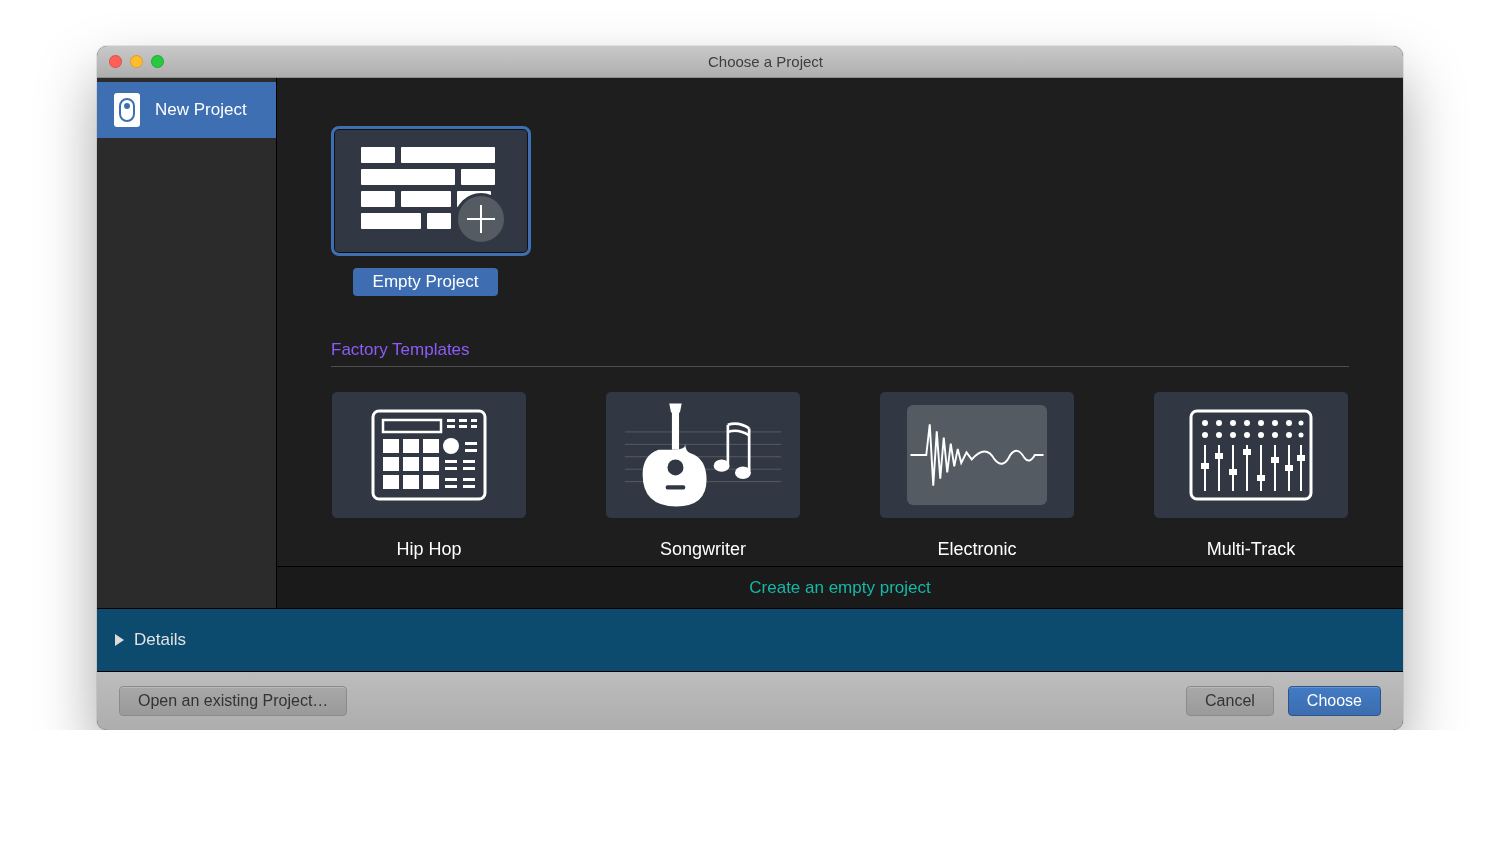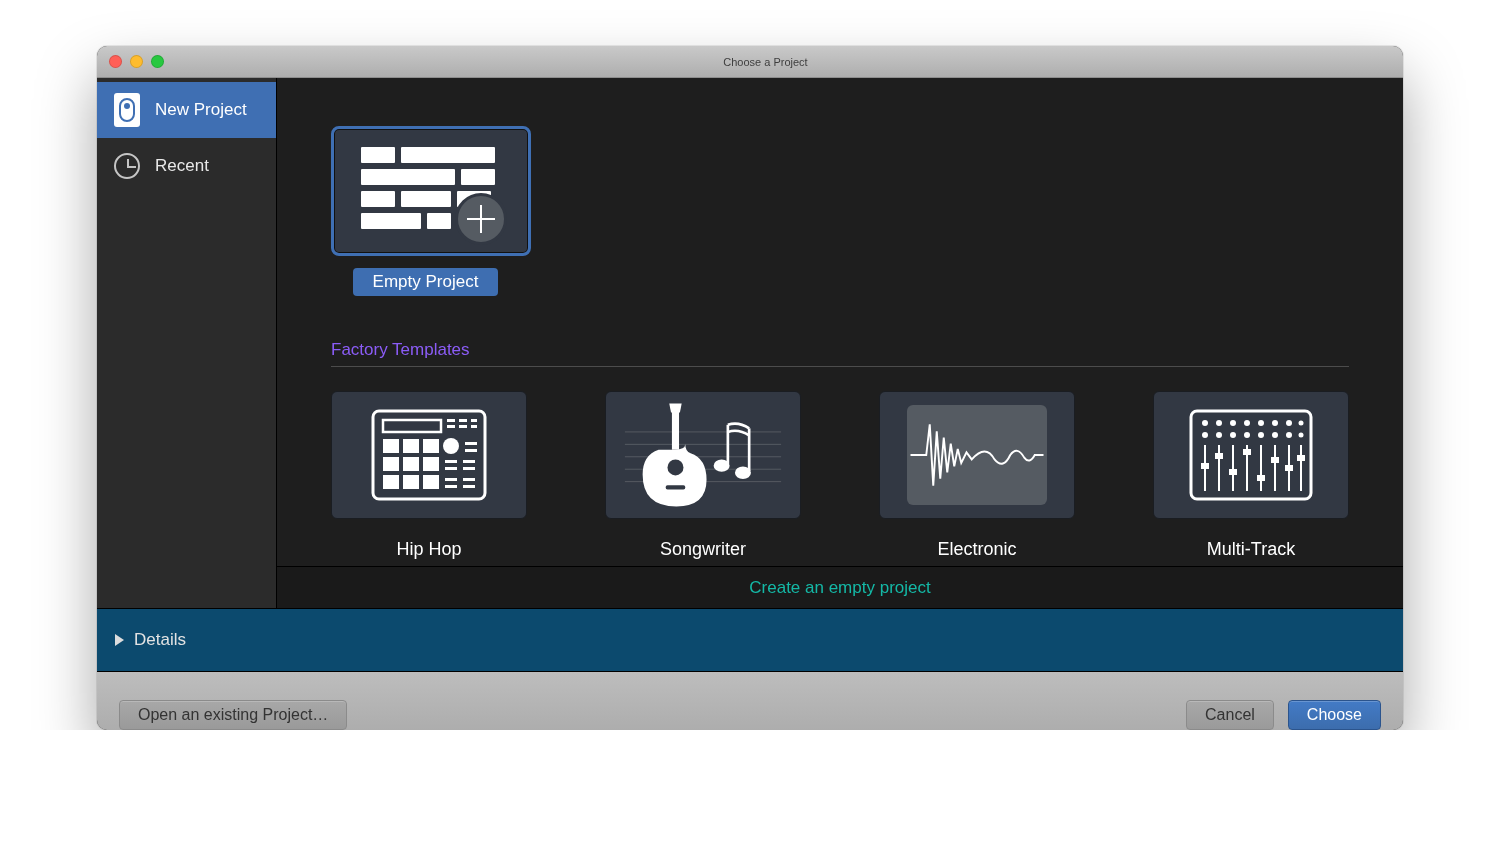--- a/index.html
+++ b/index.html
@@ -36,21 +36,21 @@
     width: 13px; height: 13px; border-radius: 50%;
     box-shadow: inset 0 0 0 1px rgba(0,0,0,0.15);
   }
   .dot-red { background:#ff5f57; }
   .dot-yellow { background:#febc2e; }
   .dot-green { background:#28c840; }
   .titlebar-title {
     position: absolute;
     left: 0; right: 0;
     text-align: center;
-    font-size: 11px;
+    font-size: 15px;
     color: #3e3e3e;
     pointer-events: none;
     padding-left: 31px;
   }
   
   .body {
     display: flex;
     height: 530px;
     background: #1e1e1e;
   }
@@ -206,21 +206,21 @@
     border-top:6px solid transparent;
     border-bottom:6px solid transparent;
     border-left:9px solid #ddd;
     margin-right: 10px;
   }
   
   .footer {
     height:58px;
     background:linear-gradient(#bdbdbd,#adadad);
     display:flex;
-    align-items:flex-end;
+    align-items:center;
     padding: 0 22px;
   }
   .footer-spacer { flex:1; }
   .btn {
     font-size:16px;
     padding: 5px 18px;
     border-radius:4px;
     border:1px solid #8b8b8b;
     background:linear-gradient(#a8a8a8,#9a9a9a);
     color:#333;
@@ -253,26 +253,20 @@
   <div class="body">
 
     <div class="sidebar">
       <div class="sidebar-item selected">
         <span class="sidebar-icon-box">
           <span class="np-icon-outer">
               <span class="np-icon-inner"></span>
             </span>
         </span>
         <span>New Project</span>
-      </div>
-      <div class="sidebar-item">
-        <span class="sidebar-icon-box">
-          <span class="recent-icon"></span>
-        </span>
-        <span>Recent</span>
       </div>
     </div>
 
     <div class="main">
       <div class="content-scroll">
 
         <div style="width:200px;">
           <div class="empty-card">
             <div class="empty-art">
               <div class="brick-rows">

